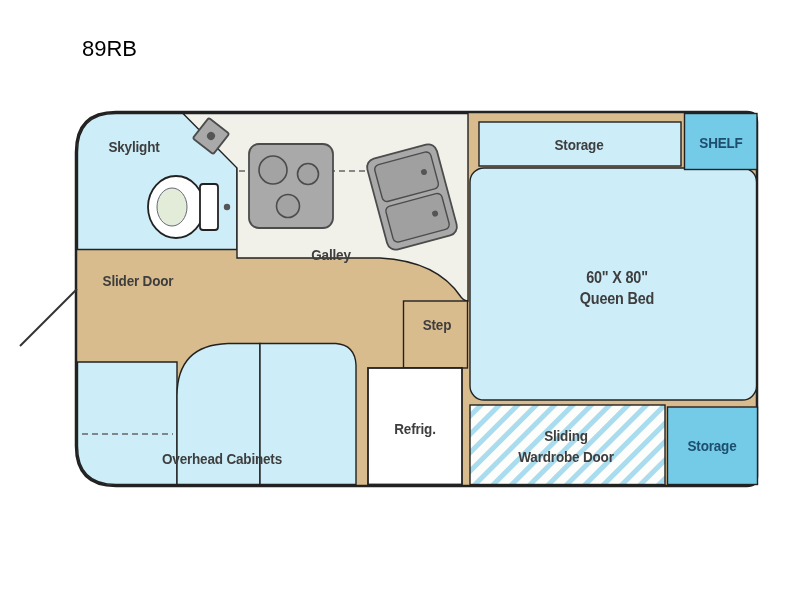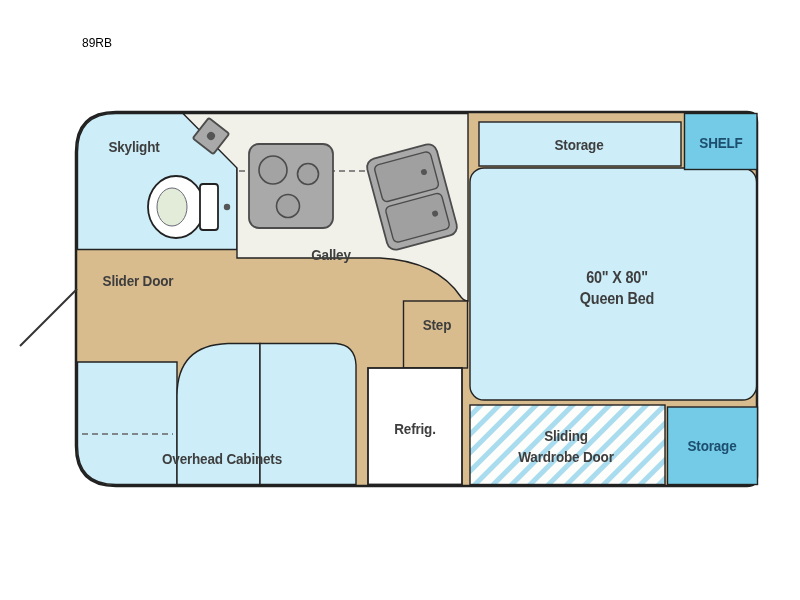--- a/index.html
+++ b/index.html
@@ -19,21 +19,21 @@
   }
   .plan-svg {
     position: absolute;
     left: 0;
     top: 0;
   }
   .title {
     position: absolute;
     left: 82px;
     top: 36px;
-    font-size: 12px;
+    font-size: 22px;
     color: #000000;
   }
   .lbl {
     position: absolute;
     font-weight: bold;
     font-size: 15px;
     color: var(--label);
     white-space: nowrap;
     text-align: center;
     transform: translate(-50%, -50%) scaleX(0.9);

